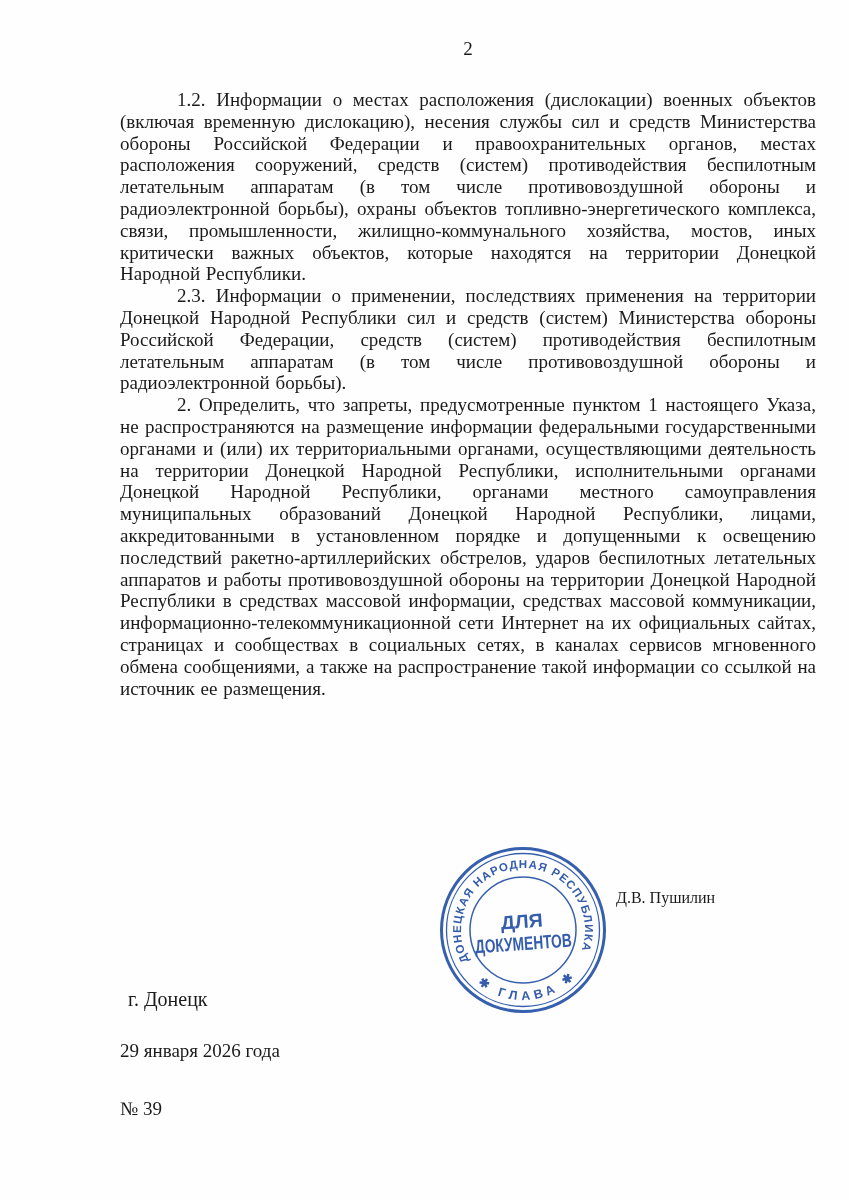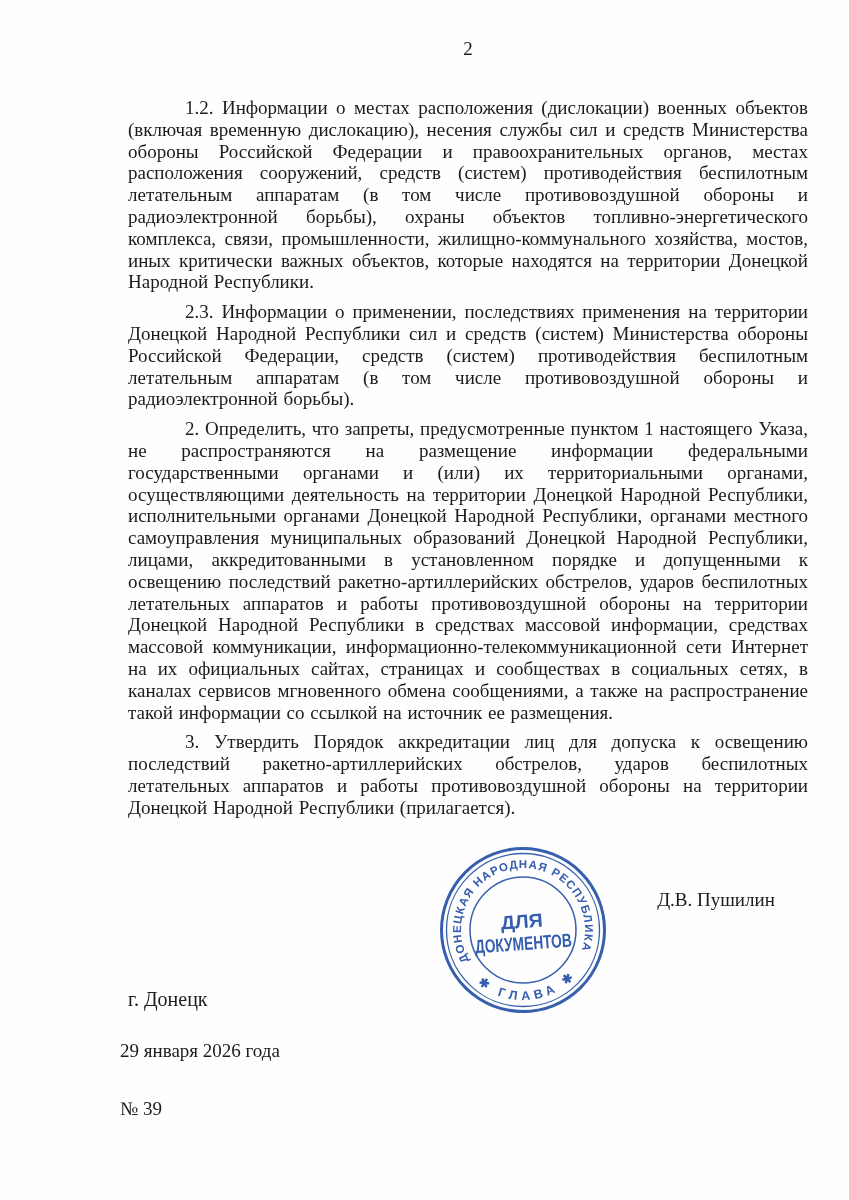--- a/index.html
+++ b/index.html
@@ -19,36 +19,36 @@
     font-size: 19px;
   }
   .decree-body {
     position: absolute;
     left: 120px; top: 89px; width: 696px;
     font-size: 19px;
     line-height: 21.8px;
     text-align: justify;
   }
   .decree-body p {
-    margin: 8px;
+    margin: 0;
     text-indent: 57px;
     word-spacing: 1px;
   }
   .sig-title {
     position: absolute;
     left: 120px; top: 864px; width: 276px;
     text-align: center;
     font-size: 19px;
     line-height: 24px;
   }
   .sig-name {
     position: absolute;
     left: 616px; top: 889px; width: 200px;
-    text-align: center;
-    font-size: 19px;
+    text-align: left;
+    font-size: 16px;
   }
   .stamp {
     position: absolute;
     left: 437px; top: 844px;
     width: 172px; height: 172px;
   }
   .stamp-ink { opacity: 0.95; }
   .stamp-ink circle { stroke: #2c57a9; fill: none; }
   .stamp-ink text {
     fill: #2b55a9;
@@ -66,21 +66,20 @@
 <body>
 
 <div class="page">
 
   <div class="page-number">2</div>
 
   <div class="decree-body">
     <p>1.2. Информации о местах расположения (дислокации) военных объектов (включая временную дислокацию), несения службы сил и средств Министерства обороны Российской Федерации и правоохранительных органов, местах расположения сооружений, средств (систем) противодействия беспилотным летательным аппаратам (в том числе противовоздушной обороны и радиоэлектронной борьбы), охраны объектов топливно-энергетического комплекса, связи, промышленности, жилищно-коммунального хозяйства, мостов, иных критически важных объектов, которые находятся на территории Донецкой Народной Республики.</p>
     <p>2.3. Информации о применении, последствиях применения на территории Донецкой Народной Республики сил и средств (систем) Министерства обороны Российской Федерации, средств (систем) противодействия беспилотным летательным аппаратам (в том числе противовоздушной обороны и радиоэлектронной борьбы).</p>
     <p>2. Определить, что запреты, предусмотренные пунктом 1 настоящего Указа, не распространяются на размещение информации федеральными государственными органами и (или) их территориальными органами, осуществляющими деятельность на территории Донецкой Народной Республики, исполнительными органами Донецкой Народной Республики, органами местного самоуправления муниципальных образований Донецкой Народной Республики, лицами, аккредитованными в установленном порядке и допущенными к освещению последствий ракетно-артиллерийских обстрелов, ударов беспилотных летательных аппаратов и работы противовоздушной обороны на территории Донецкой Народной Республики в средствах массовой информации, средствах массовой коммуникации, информационно-телекоммуникационной сети Интернет на их официальных сайтах, страницах и сообществах в социальных сетях, в каналах сервисов мгновенного обмена сообщениями, а также на распространение такой информации со ссылкой на источник ее размещения.</p>
-    <p>3. Утвердить Порядок аккредитации лиц для допуска к освещению последствий ракетно-артиллерийских обстрелов, ударов беспилотных летательных аппаратов и работы противовоздушной обороны на территории Донецкой Народной Республики (прилагается).</p>
   </div>
 
 
   <div class="sig-name">Д.В. Пушилин</div>
 
   <div class="stamp">
     <svg viewBox="0 0 172 172" width="172" height="172">
       <g class="stamp-ink">
         <circle cx="86" cy="86" r="81.5" stroke-width="3"></circle>
         <circle cx="86" cy="86" r="76.5" stroke-width="1.3"></circle>

